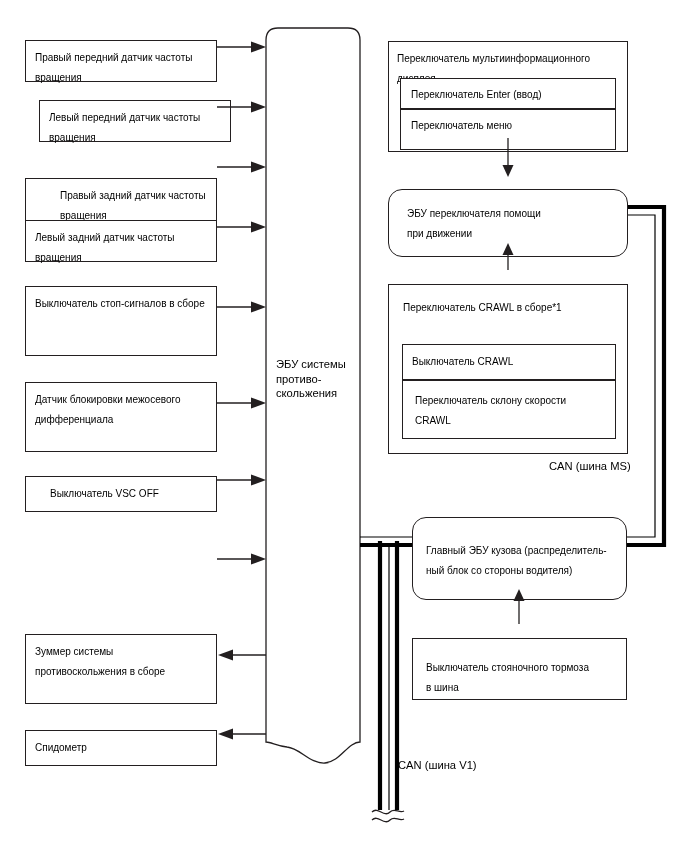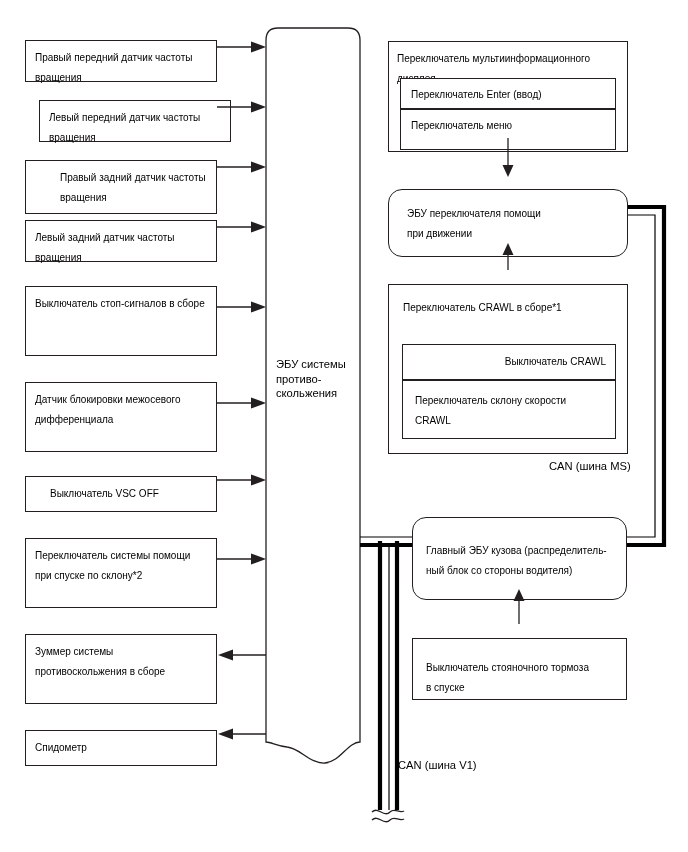--- a/index.html
+++ b/index.html
@@ -29,21 +29,21 @@
     margin-top: 14px;
   }
   .node.round {
     border-radius: 14px;
   }
   .node.center-txt {
     text-align: center;
     padding-top: 0;
     display: flex;
     align-items: center;
-    justify-content: flex-end;
+    justify-content: flex-start;
   }
   .label-free {
     position: absolute;
     font-size: 11.2px;
     line-height: 14.5px;
     color: #000000;
     white-space: nowrap;
   }
   .ecu-col-label {
     position: absolute;
@@ -86,43 +86,40 @@
 <div id="diagram">
 
   <div class="node" style="left:25px; top:26px; width:192px; height:42px;">
     <span>Правый передний датчик частоты вращения</span>
   </div>
 
   <div class="node" style="left:39px; top:86px; width:192px; height:42px;">
     <span>Левый передний датчик частоты вращения</span>
   </div>
 
-  <div class="node" style="left:25px; top:146px; width:192px; height:54px;padding-left:34px;">
+  <div class="node" style="left:25px; top:164px; width:192px; height:54px;padding-left:34px;">
     <span>Правый задний датчик частоты вращения</span>
   </div>
 
   <div class="node" style="left:25px; top:206px; width:192px; height:42px;">
     <span>Левый задний датчик частоты вращения</span>
   </div>
 
   <div class="node" style="left:25px; top:272px; width:192px; height:70px;">
     <span>Выключатель стоп-сигналов в сборе</span>
   </div>
 
   <div class="node" style="left:25px; top:368px; width:192px; height:70px;">
     <span>Датчик блокировки межосевого дифференциала</span>
   </div>
 
   <div class="node" style="left:25px; top:462px; width:192px; height:36px;padding-left:24px;">
     <span>Выключатель VSC OFF</span>
   </div>
 
-  <div class="node" style="left:25px; top:524px; width:192px; height:70px;">
-    <span>Переключатель системы помощи при спуске по склону*2</span>
-  </div>
 
   <div class="node" style="left:25px; top:620px; width:192px; height:70px;">
     <span>Зуммер системы противоскольжения в сборе</span>
   </div>
 
   <div class="node" style="left:25px; top:716px; width:192px; height:36px;">
     <span>Спидометр</span>
   </div>
 
   <div class="ecu-col-label" style="left:276px; top:357px; width:84px;">
@@ -175,21 +172,21 @@
   <div class="node round" style="left:412px; top:503px; width:215px; height:83px; padding:23px 0 0 13px;">
     <div>
       <div>Главный ЭБУ кузова (распределитель-</div>
       <div>ный блок со стороны водителя)</div>
     </div>
   </div>
 
   <div class="node" style="left:412px; top:624px; width:215px; height:62px; padding:19px 0 0 13px;">
     <div>
       <div>Выключатель стояночного тормоза</div>
-      <div>в спуске</div>
+      <div>в шина</div>
     </div>
   </div>
 
   <div class="label-free" style="left:398px; top:758px;text-align:right;">
     <span>CAN (шина V1)</span>
   </div>
 
   <svg class="overlay" viewBox="0 0 688 852" xmlns="http://www.w3.org/2000/svg">
 
     <path class="ln" d="M 266,742

